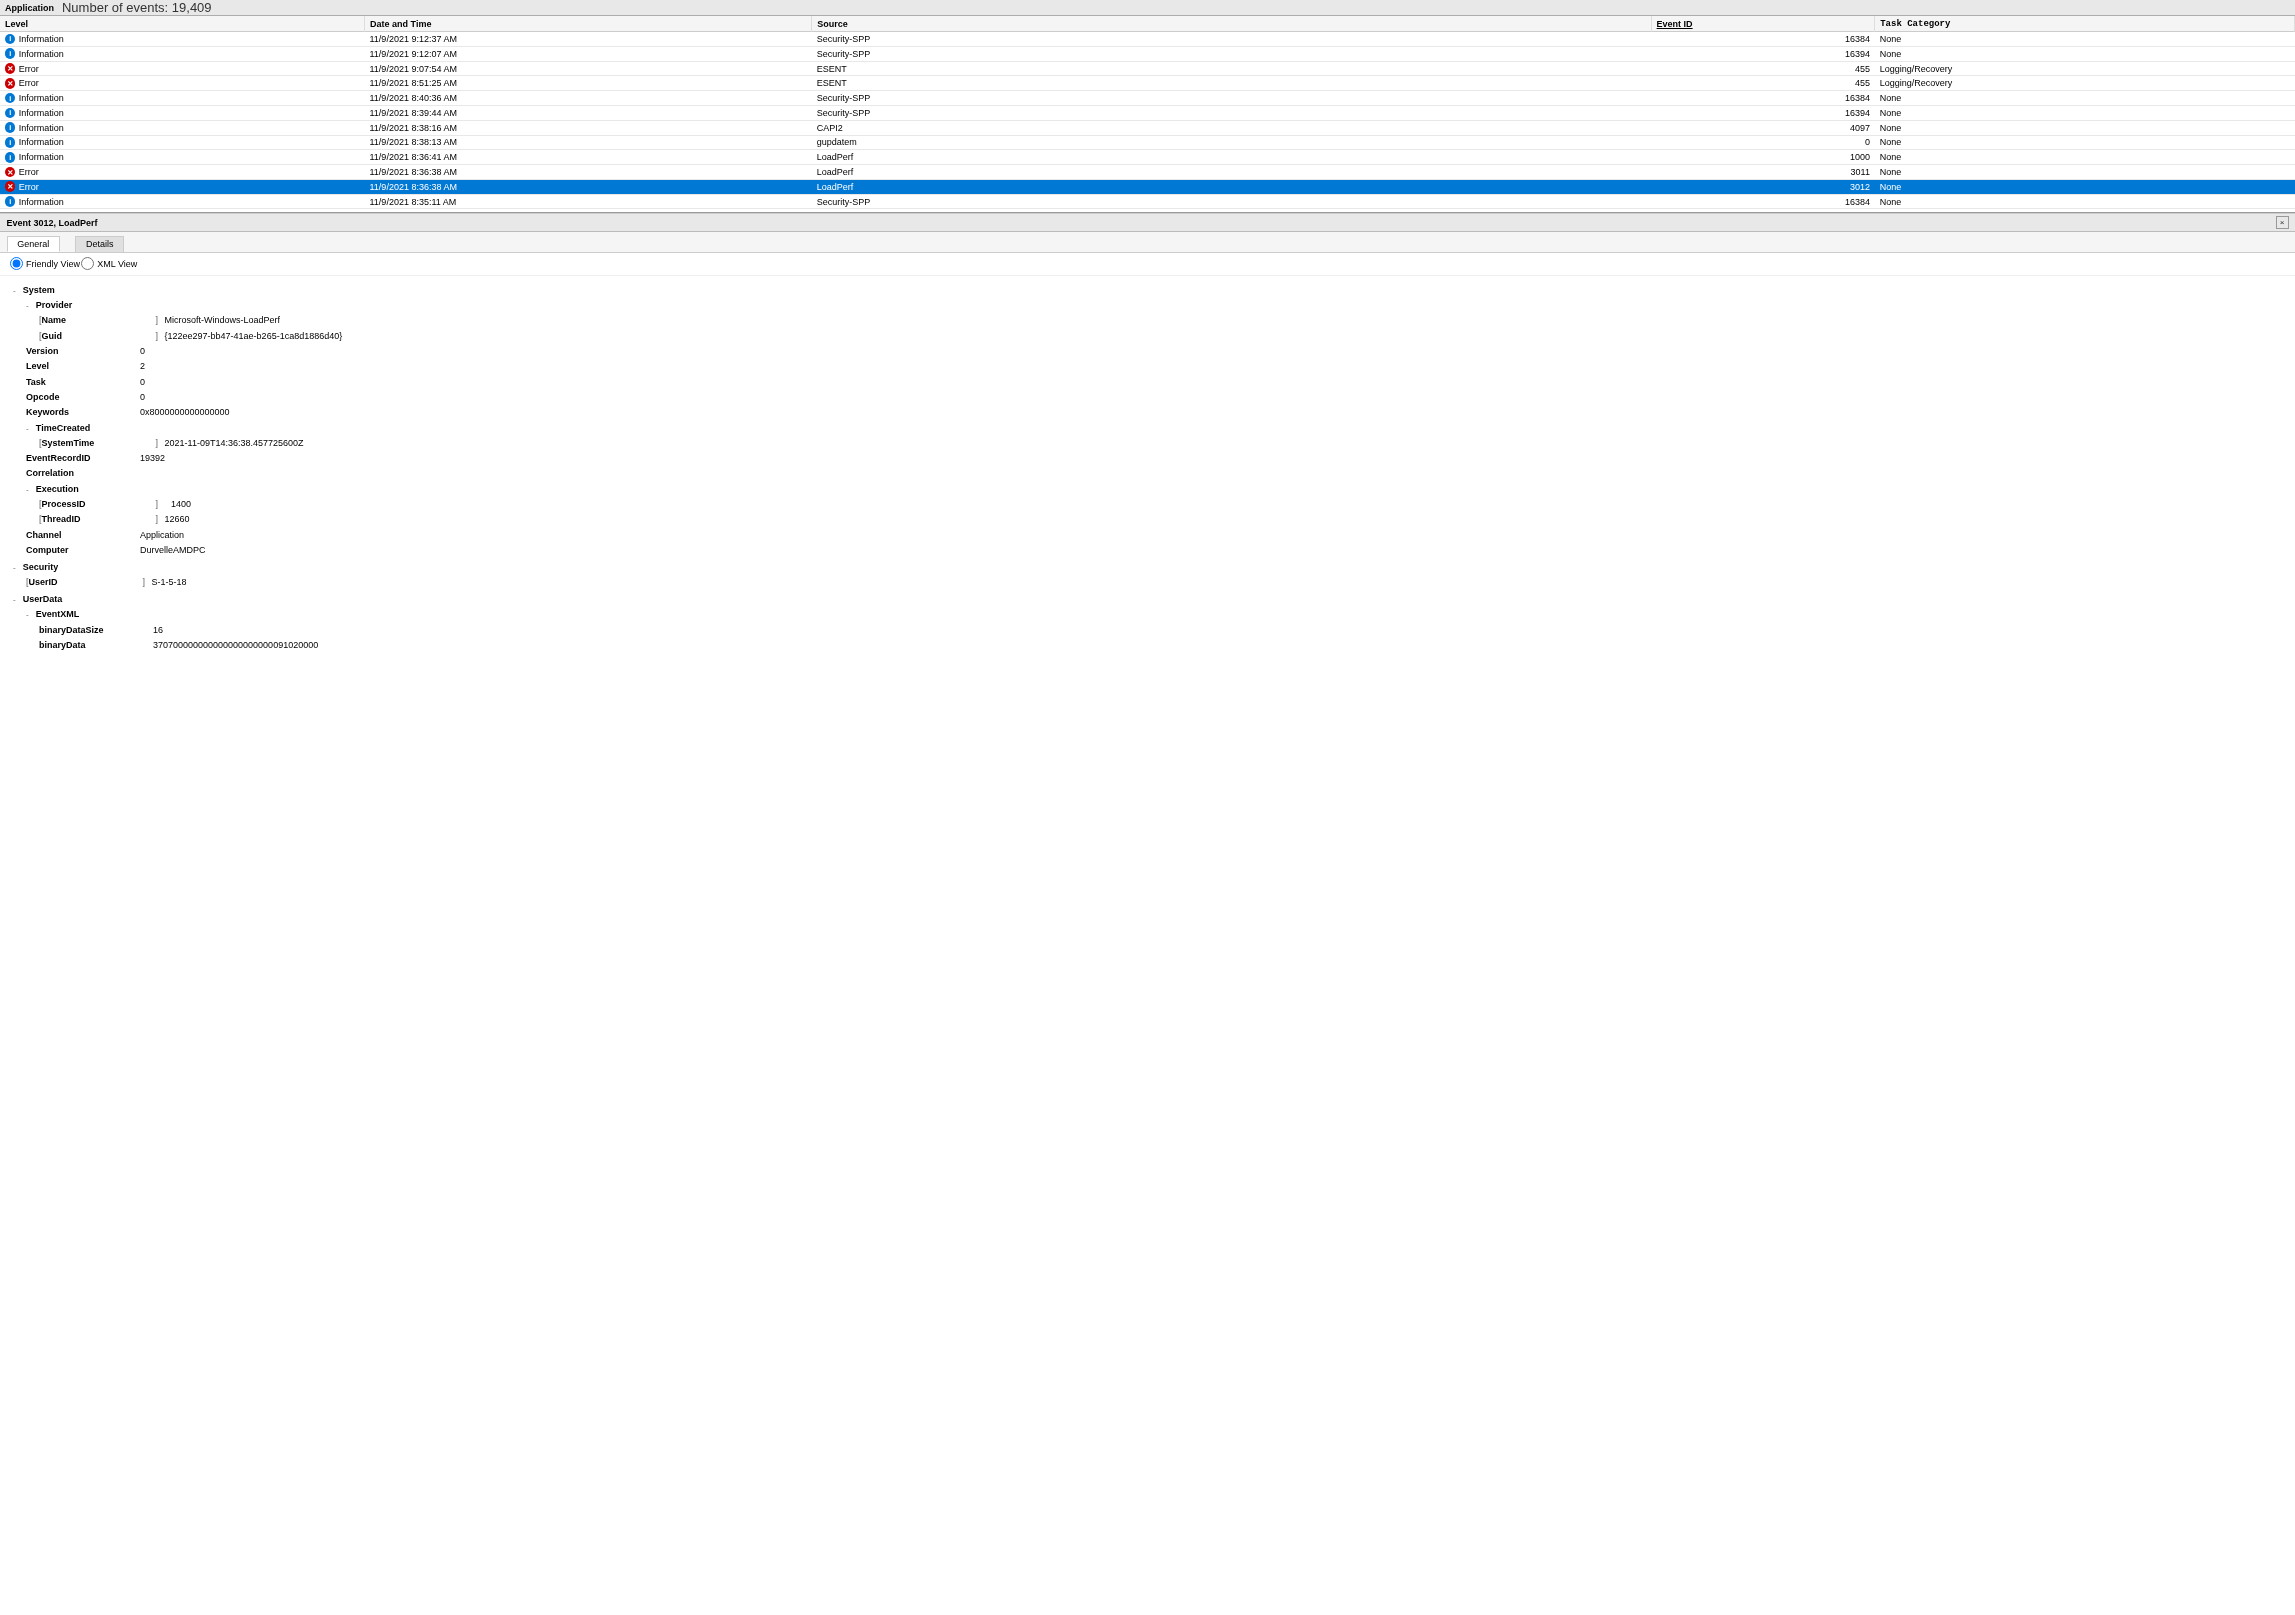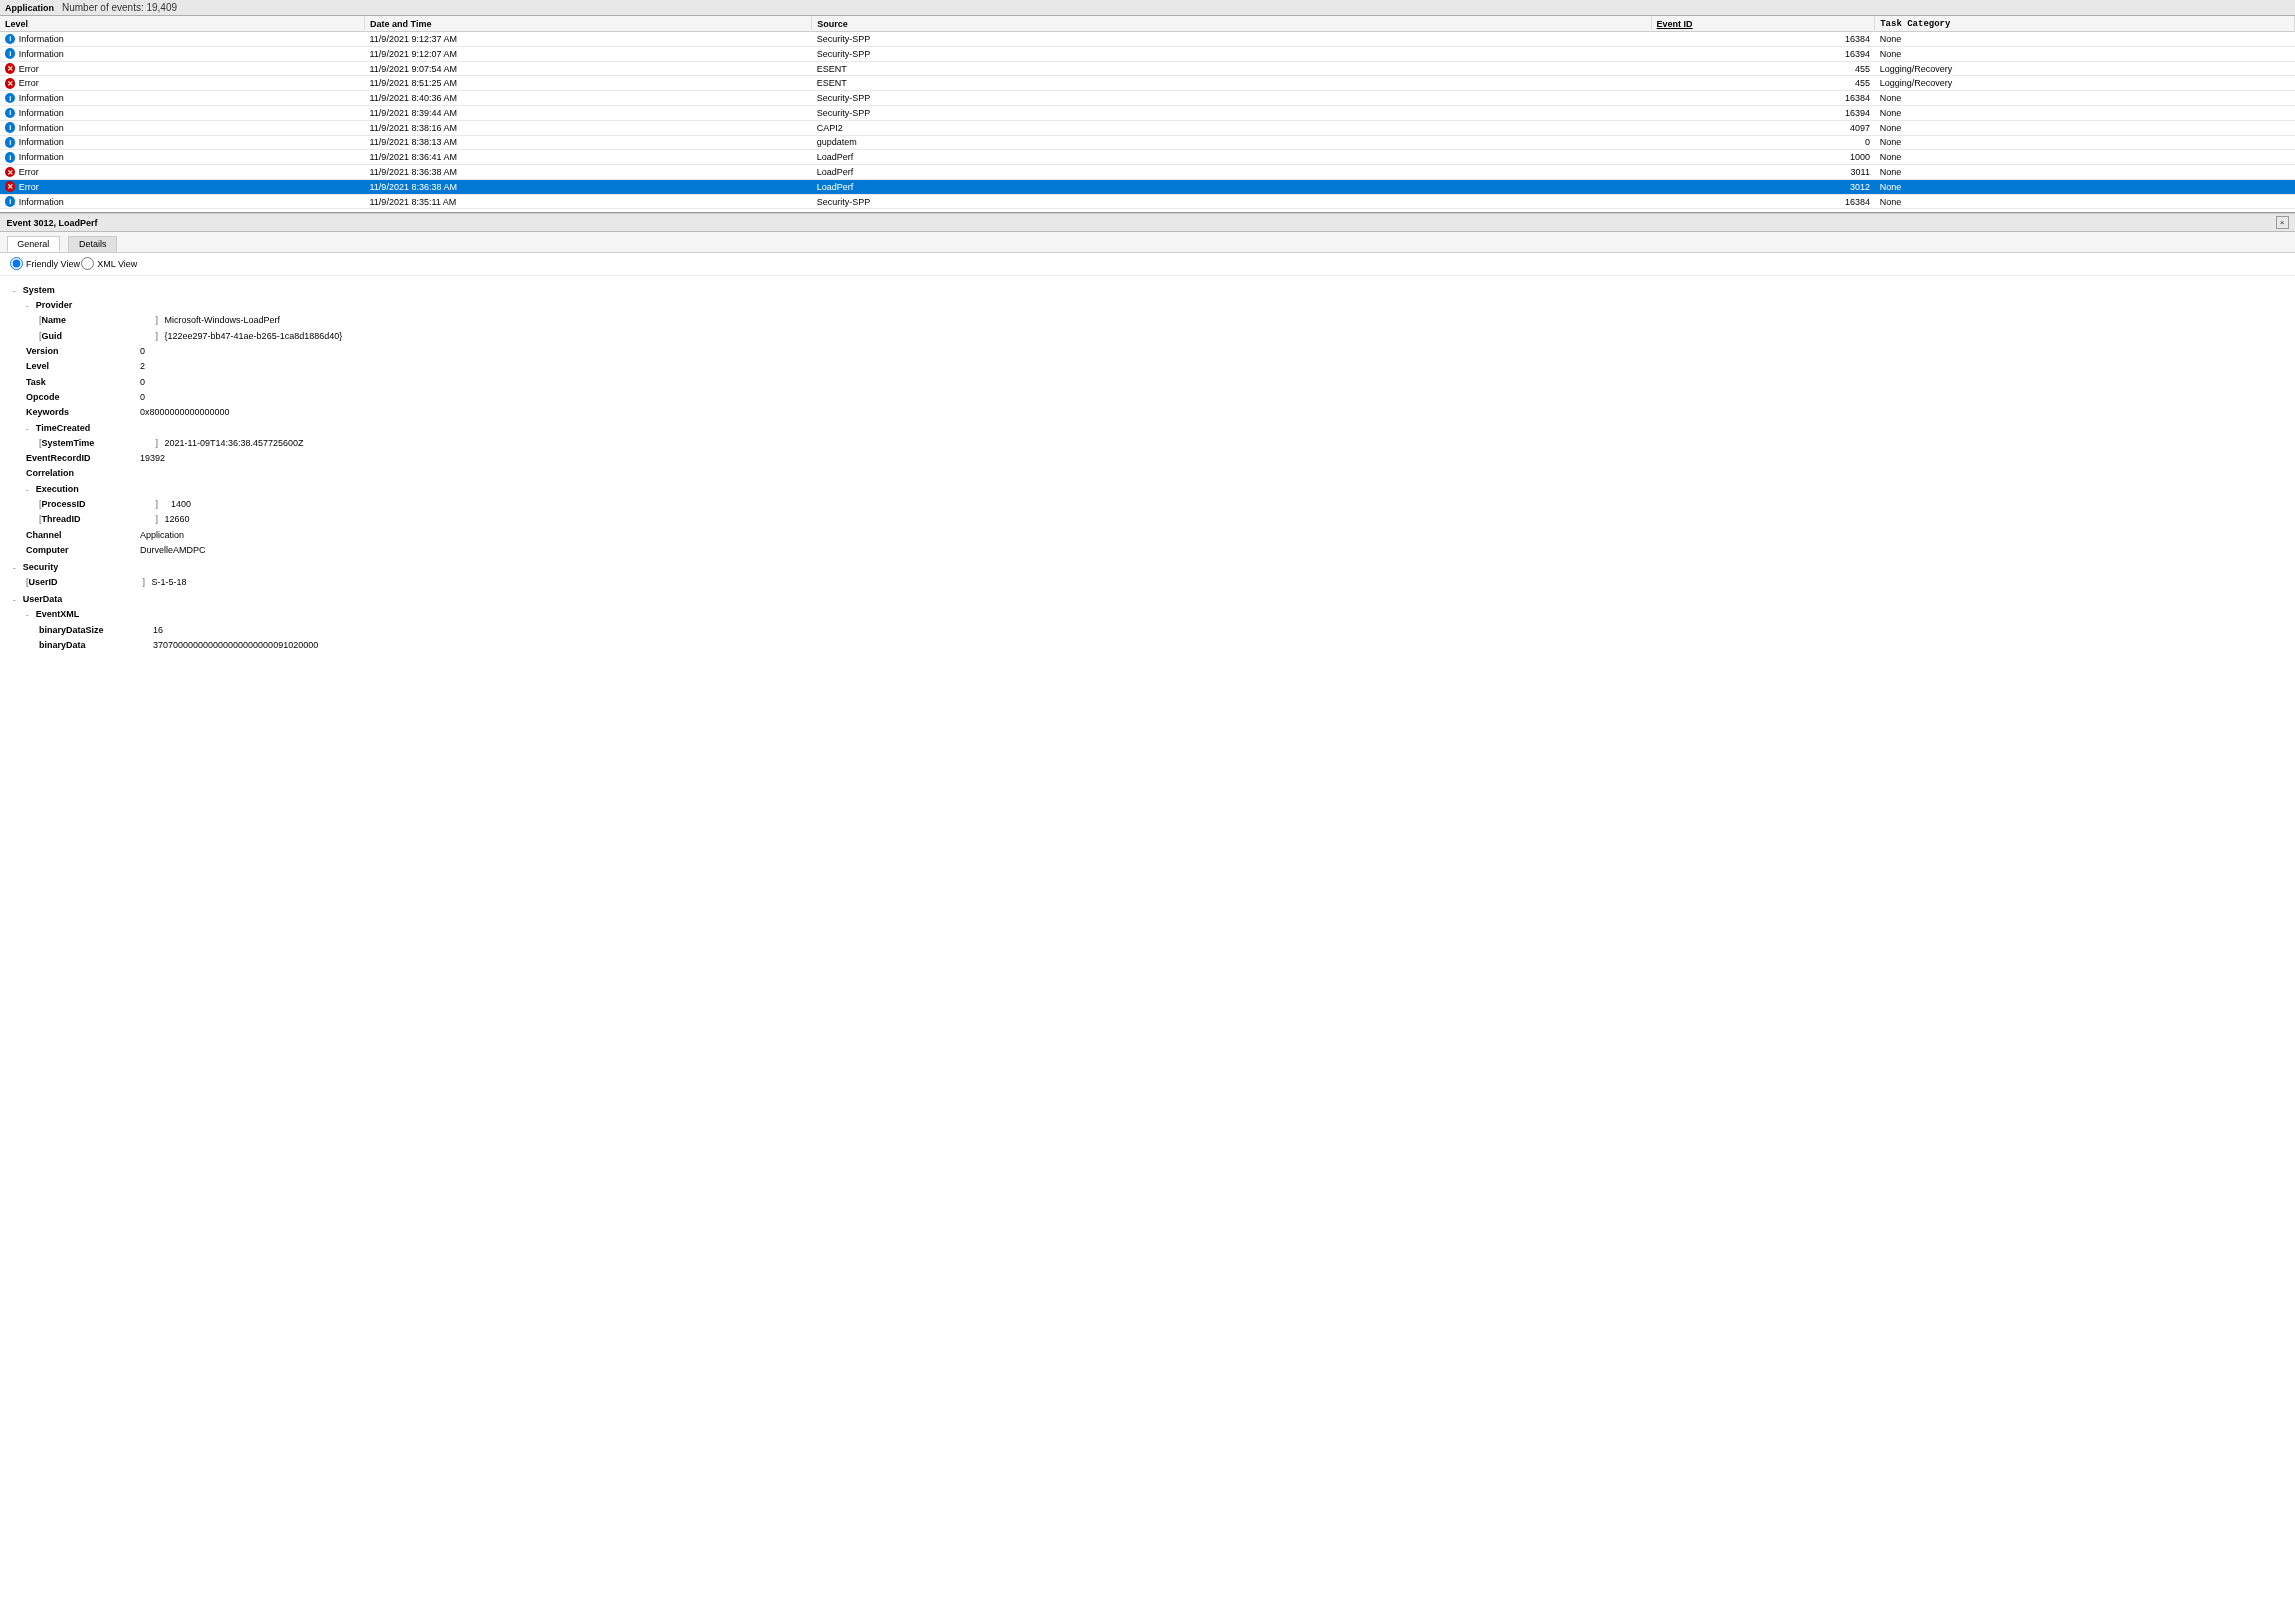--- a/index.html
+++ b/index.html
@@ -16,21 +16,21 @@
     .top-bar {
       background: #e8e8e8;
       border-bottom: 0.8px solid #adadad;
       padding: 1.6px 4.9px;
       display: flex;
       align-items: center;
       gap: 8.1px;
       height: 16.3px;
     }
     .top-bar-title { font-weight: 600; font-size: 9px; }
-    .top-bar-info { font-size: 10px; color: #333; }
+    .top-bar-info { font-size: 13px; color: #333; }
 
     
     .event-table-container {
       background: #fff;
       border-bottom: 1.6px solid #999;
       overflow-y: auto;
       height: 197px;
       position: relative;
     }
 
@@ -172,21 +172,21 @@
       background: #f5f5f5;
     }
 
     .tab-btn {
       padding: 2.4px 9.8px;
       font-size: 9px;
       border: 0.8px solid #ccc;
       border-bottom: none;
       background: #e0e0e0;
       cursor: pointer;
-      margin-right: 8px;
+      margin-right: 15px;
     }
     .tab-btn.active {
       background: #fff;
       border-bottom: 0.8px solid #fff;
       margin-bottom: -0.8px;
       z-index: 1;
     }
 
     .detail-view-options {
       padding: 4.9px 9.8px;

